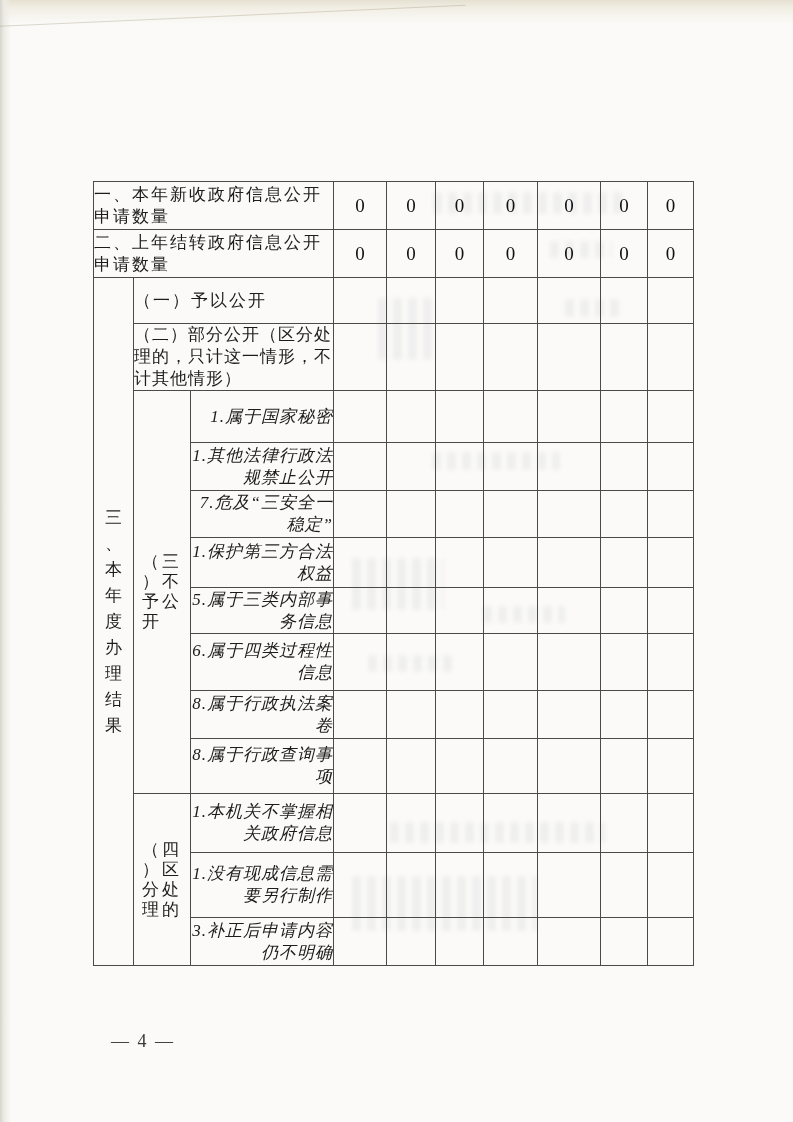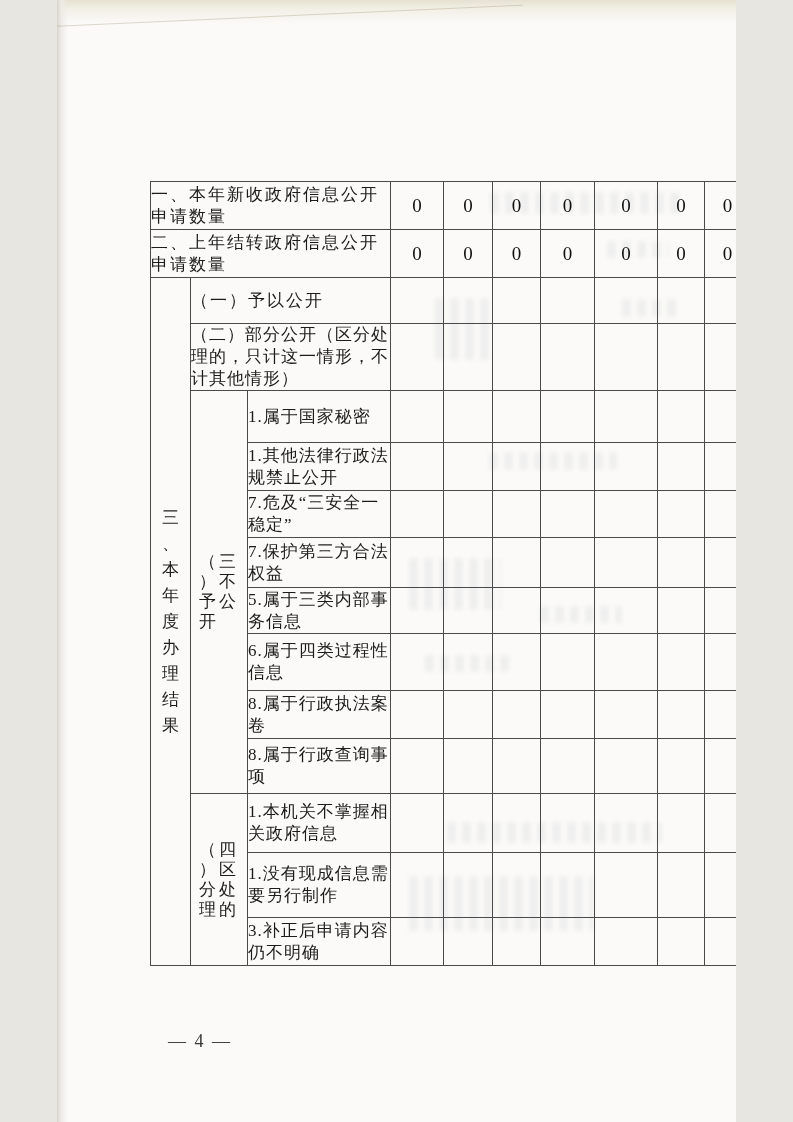--- a/index.html
+++ b/index.html
@@ -1,17 +1,17 @@
 <!DOCTYPE html>
 <html><head>
 <meta charset="utf-8">
 <style>
   html,body{margin:0;padding:0;background:#e8e6e1;}
   .page{
-    position:relative;width:679px;height:1122px;margin:0 auto;
+    position:relative;width:793px;height:1122px;margin:0 auto;
     background:#fbfaf8;overflow:hidden;
     font-family:"Liberation Serif","DejaVu Serif",serif;
     color:#1c1c1c;
   }
   
   .scan-edge-top{position:absolute;top:0;left:0;right:0;height:24px;
     background:linear-gradient(180deg,#e6e1d1 0,#f2efe6 9px,rgba(251,250,248,0) 24px);}
   .scan-edge-left{position:absolute;top:0;left:0;bottom:0;width:11px;
     background:linear-gradient(90deg,#d7d4cb 0,#ecebe6 4px,rgba(251,250,248,0) 11px);}
   .scan-corner-line{position:absolute;top:26px;left:-4px;width:470px;height:1px;
@@ -21,21 +21,21 @@
   
   table.form{
     position:absolute;left:93px;top:181px;width:600px;
     border-collapse:collapse;table-layout:fixed;
     font-size:17px;line-height:22px;
   }
   table.form td{border:1.4px solid #4a4a4a;vertical-align:middle;
     padding:0;overflow:hidden;}
   td.lbl{text-align:left;padding:3px 6px 3px 8px;letter-spacing:2px;}
   td.lbl2{text-align:left;padding:3px 5px 3px 8px;letter-spacing:1px;margin-top:16px;}
-  td.sub{text-align:left;padding:3px 0 3px 5px;letter-spacing:1px;}
+  td.sub{text-align:right;padding:3px 0 3px 5px;letter-spacing:1px;font-style:italic;}
   td.vhead{vertical-align:top;}
   .vtext{width:19px;margin:8px auto 7px auto;text-align:center;
     line-height:26px;letter-spacing:0;word-break:break-all;line-break:anywhere;}
   td.grp{vertical-align:middle;}
   .gtext{width:40px;margin:0 auto;text-align:left;line-height:20px;
     letter-spacing:3px;word-break:break-all;line-break:anywhere;}
   td.d{text-align:center;font-size:19px;color:#111;}
   
   .pageno{position:absolute;left:111px;top:1031px;font-size:18px;
     letter-spacing:2px;color:#3a3a3a;}
@@ -152,21 +152,21 @@
       <td class="d"></td>
           <td class="d"></td>
           <td class="d"></td>
           <td class="d"></td>
           <td class="d"></td>
           <td class="d"></td>
           <td class="d"></td>
     </tr>
 
     <tr style="height:50px">
-      <td class="sub">7.保护第三方合法权益</td>
+      <td class="sub">1.保护第三方合法权益</td>
       <td class="d"></td>
           <td class="d"></td>
           <td class="d"></td>
           <td class="d"></td>
           <td class="d"></td>
           <td class="d"></td>
           <td class="d"></td>
     </tr>
 
     <tr style="height:46px">

